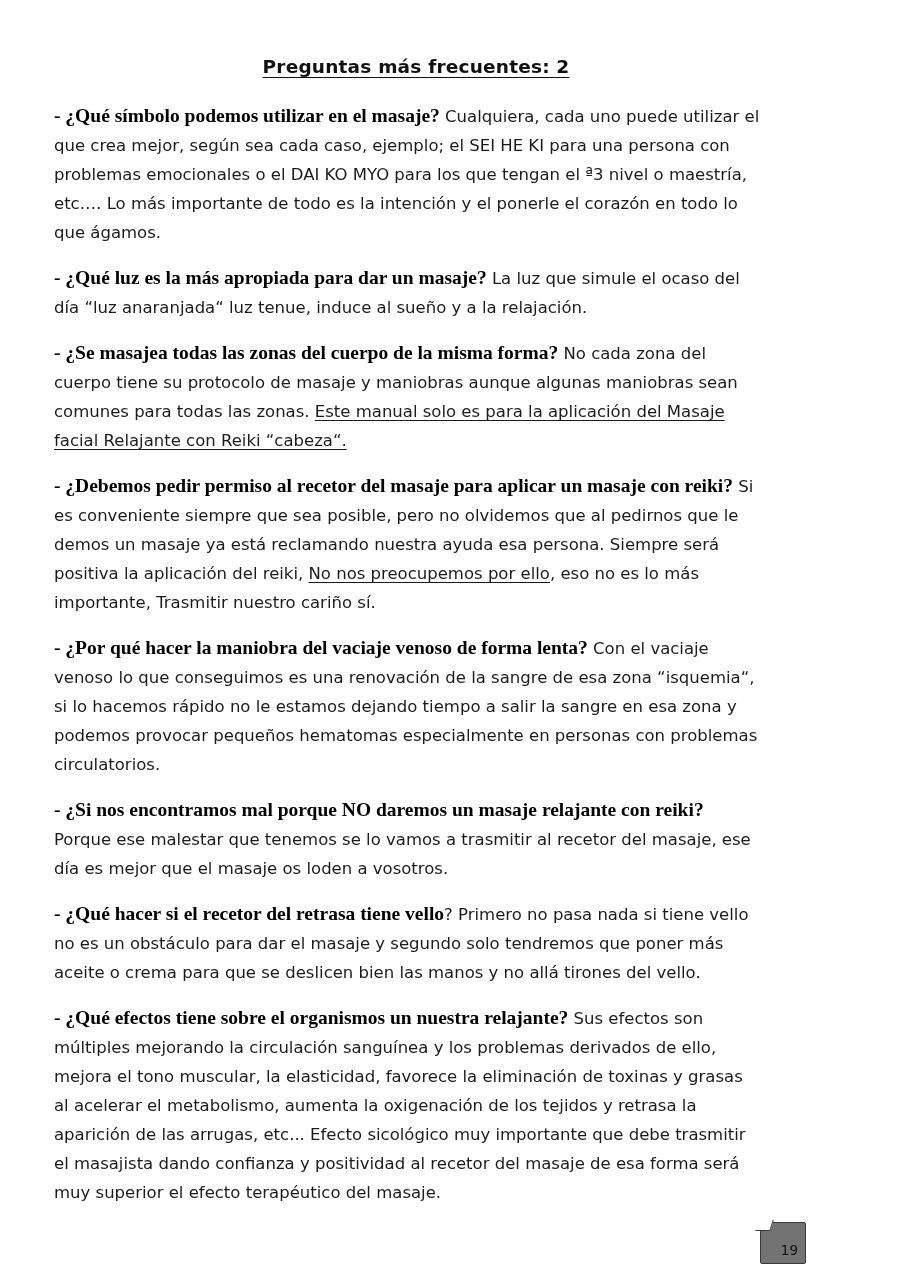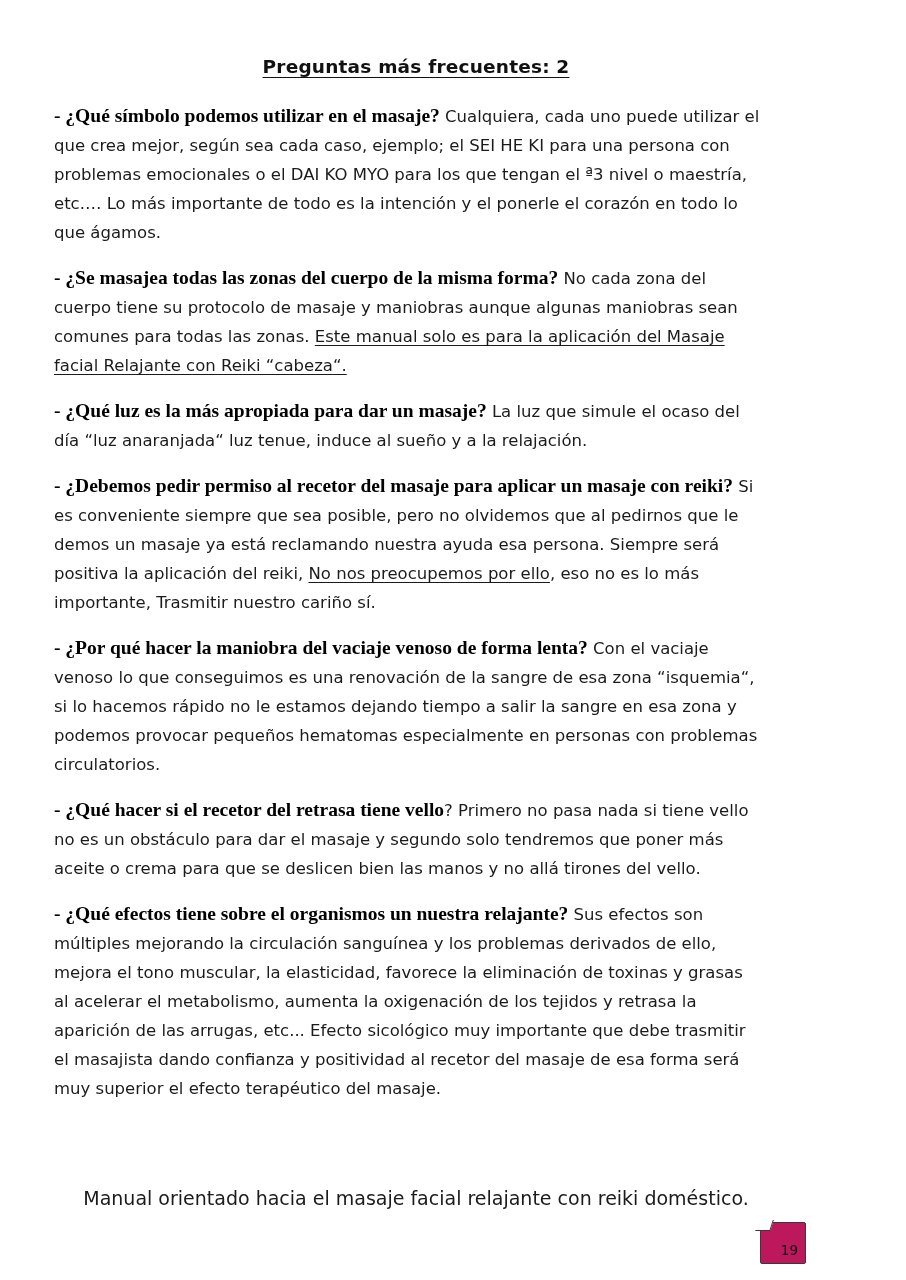--- a/index.html
+++ b/index.html
@@ -48,21 +48,21 @@
     color: #1b1b1b;
   }
   .page-number-box {
     position: absolute;
     right: 26px;
     bottom: 16px;
     width: 46px;
     height: 42px;
     border: 1.6px solid #3a3a3a;
     border-radius: 2px;
-    background: #be185d;
+    background: #737373;
   }
   .page-number-box::before {
     content: "";
     position: absolute;
     left: -4px;
     top: -3px;
     width: 14px;
     height: 10px;
     background: #fff;
     border-bottom: 1.4px solid #3a3a3a;
@@ -82,32 +82,34 @@
 
 <div class="page">
 
   <h1 class="title">Preguntas más frecuentes: 2</h1>
 
   <div class="faq">
 
     <p><span class="q">- ¿Qué símbolo podemos utilizar en el masaje?</span>
 <span class="a">Cualquiera, cada uno puede utilizar el que crea mejor, según sea cada caso, ejemplo; el SEI HE KI para una persona con problemas emocionales o el DAI KO MYO para los que tengan el ª3 nivel o maestría, etc.… Lo más importante de todo es la intención y el ponerle el corazón en todo lo que ágamos.</span></p>
 
+    <p><span class="q">- ¿Qué luz es la más apropiada para dar un masaje?</span>
+<span class="a">La luz que simule el ocaso del día “luz anaranjada“ luz tenue, induce al sueño y a la relajación.</span></p>
+
     <p><span class="q">- ¿Se masajea todas las zonas del cuerpo de la misma forma?</span>
 <span class="a">No cada zona del cuerpo tiene su protocolo de masaje y maniobras aunque algunas maniobras sean comunes para todas las zonas. </span><span class="a-underline">Este manual solo es para la aplicación del Masaje facial Relajante con Reiki “cabeza“.</span></p>
-
-    <p><span class="q">- ¿Qué luz es la más apropiada para dar un masaje?</span>
-<span class="a">La luz que simule el ocaso del día “luz anaranjada“ luz tenue, induce al sueño y a la relajación.</span></p>
 
     <p><span class="q">- ¿Debemos pedir permiso al recetor del masaje para aplicar un masaje con reiki?</span>
 <span class="a">Si es conveniente siempre que sea posible, pero no olvidemos que al pedirnos que le demos un masaje ya está reclamando nuestra ayuda esa persona. Siempre será positiva la aplicación del reiki,  </span><span class="a-underline">No nos preocupemos por ello</span><span class="a">, eso no es lo más importante, Trasmitir nuestro cariño sí.</span></p>
 
     <p><span class="q">- ¿Por qué hacer la maniobra del vaciaje venoso de forma lenta?</span>
 <span class="a">Con el vaciaje venoso lo que conseguimos es una renovación de la sangre de esa zona “isquemia“, si lo hacemos rápido no le estamos dejando tiempo a salir la sangre en esa zona y podemos provocar pequeños hematomas especialmente en personas con problemas circulatorios.</span></p>
 
+    <p><span class="q">- ¿Si nos encontramos mal porque NO daremos un masaje relajante con reiki?</span>
+<span class="a">Porque ese malestar que tenemos se lo vamos a trasmitir al recetor del masaje, ese día es mejor que el masaje os loden a vosotros.</span></p>
 
     <p><span class="q">- ¿Qué hacer si el recetor del retrasa tiene vello</span><span class="a">? Primero no pasa nada si tiene vello no es un obstáculo para dar el masaje y segundo solo tendremos que poner más aceite o crema para que se deslicen bien las manos y no allá tirones del vello.</span></p>
 
     <p><span class="q">- ¿Qué efectos tiene sobre el organismos un nuestra relajante?</span>
 <span class="a">Sus efectos son múltiples mejorando la circulación sanguínea y los problemas derivados de ello, mejora el tono muscular, la elasticidad, favorece la eliminación de toxinas y grasas al acelerar el metabolismo, aumenta la oxigenación de los tejidos y retrasa la aparición de las arrugas, etc... Efecto sicológico muy importante que debe trasmitir el masajista dando confianza y positividad al recetor del masaje de esa forma será muy superior el efecto terapéutico del masaje.</span></p>
 
   </div>
 
   <div class="footer-note">Manual orientado hacia el masaje facial relajante con reiki doméstico.</div>
 

